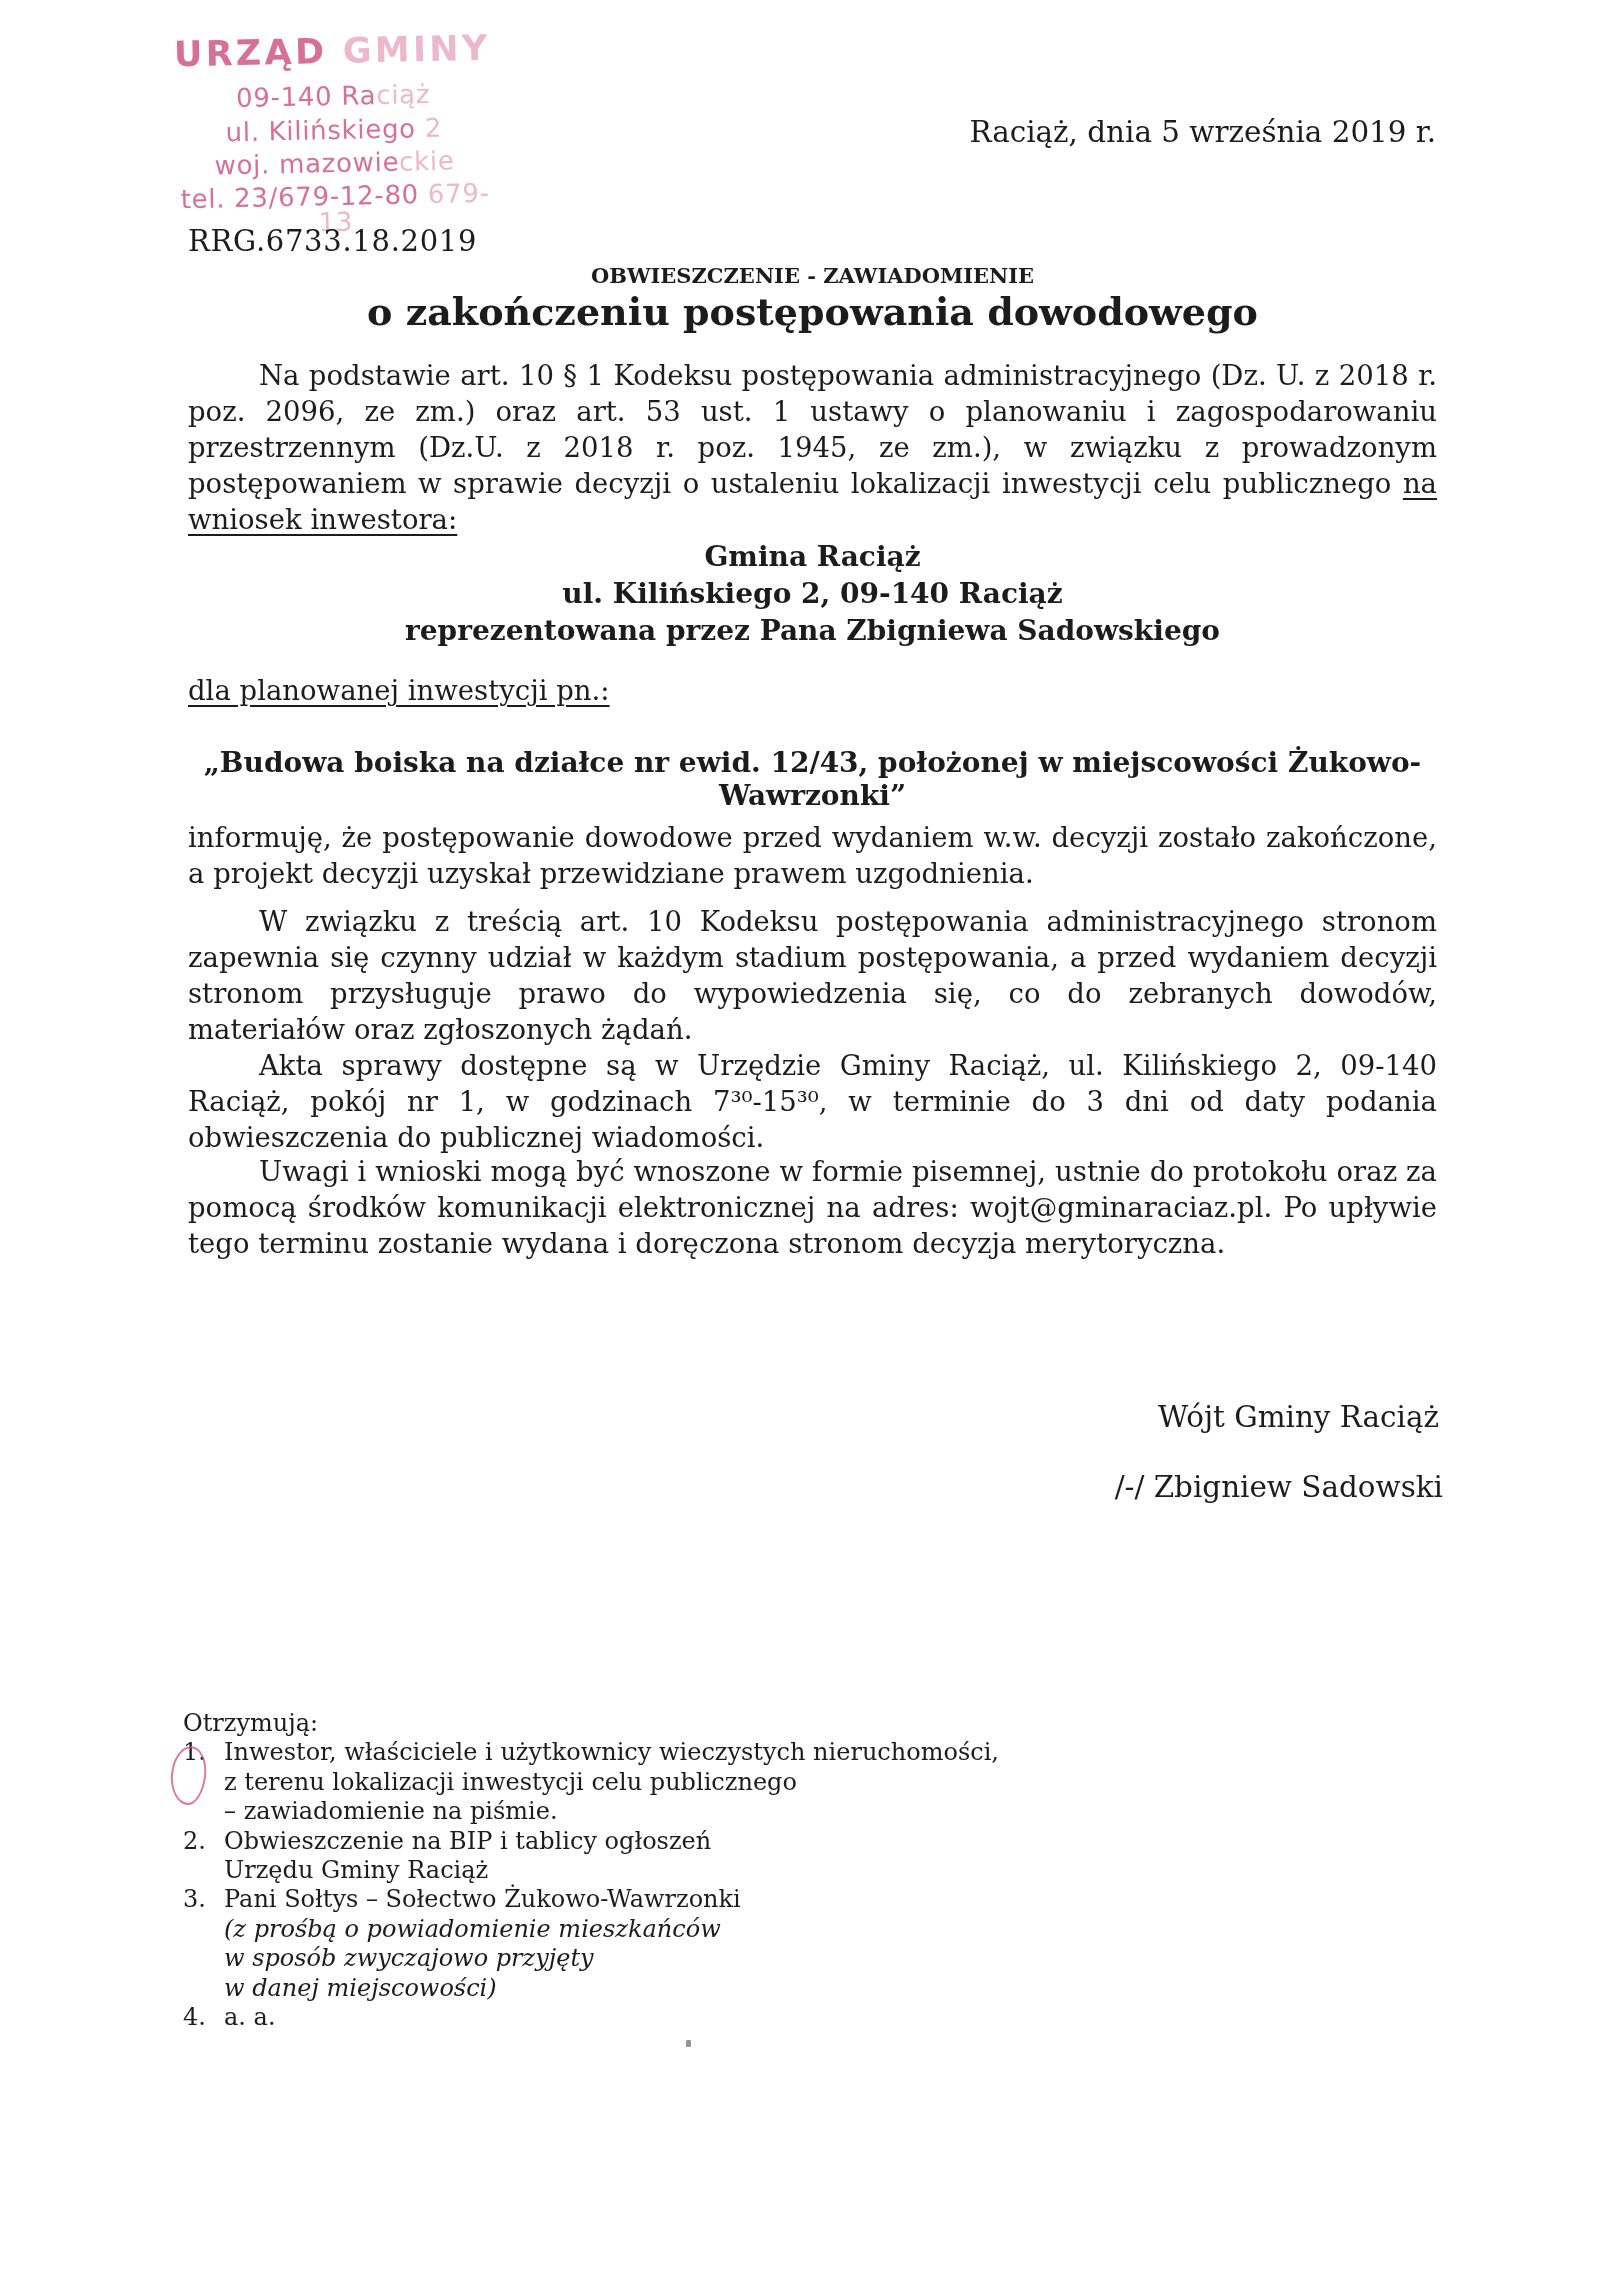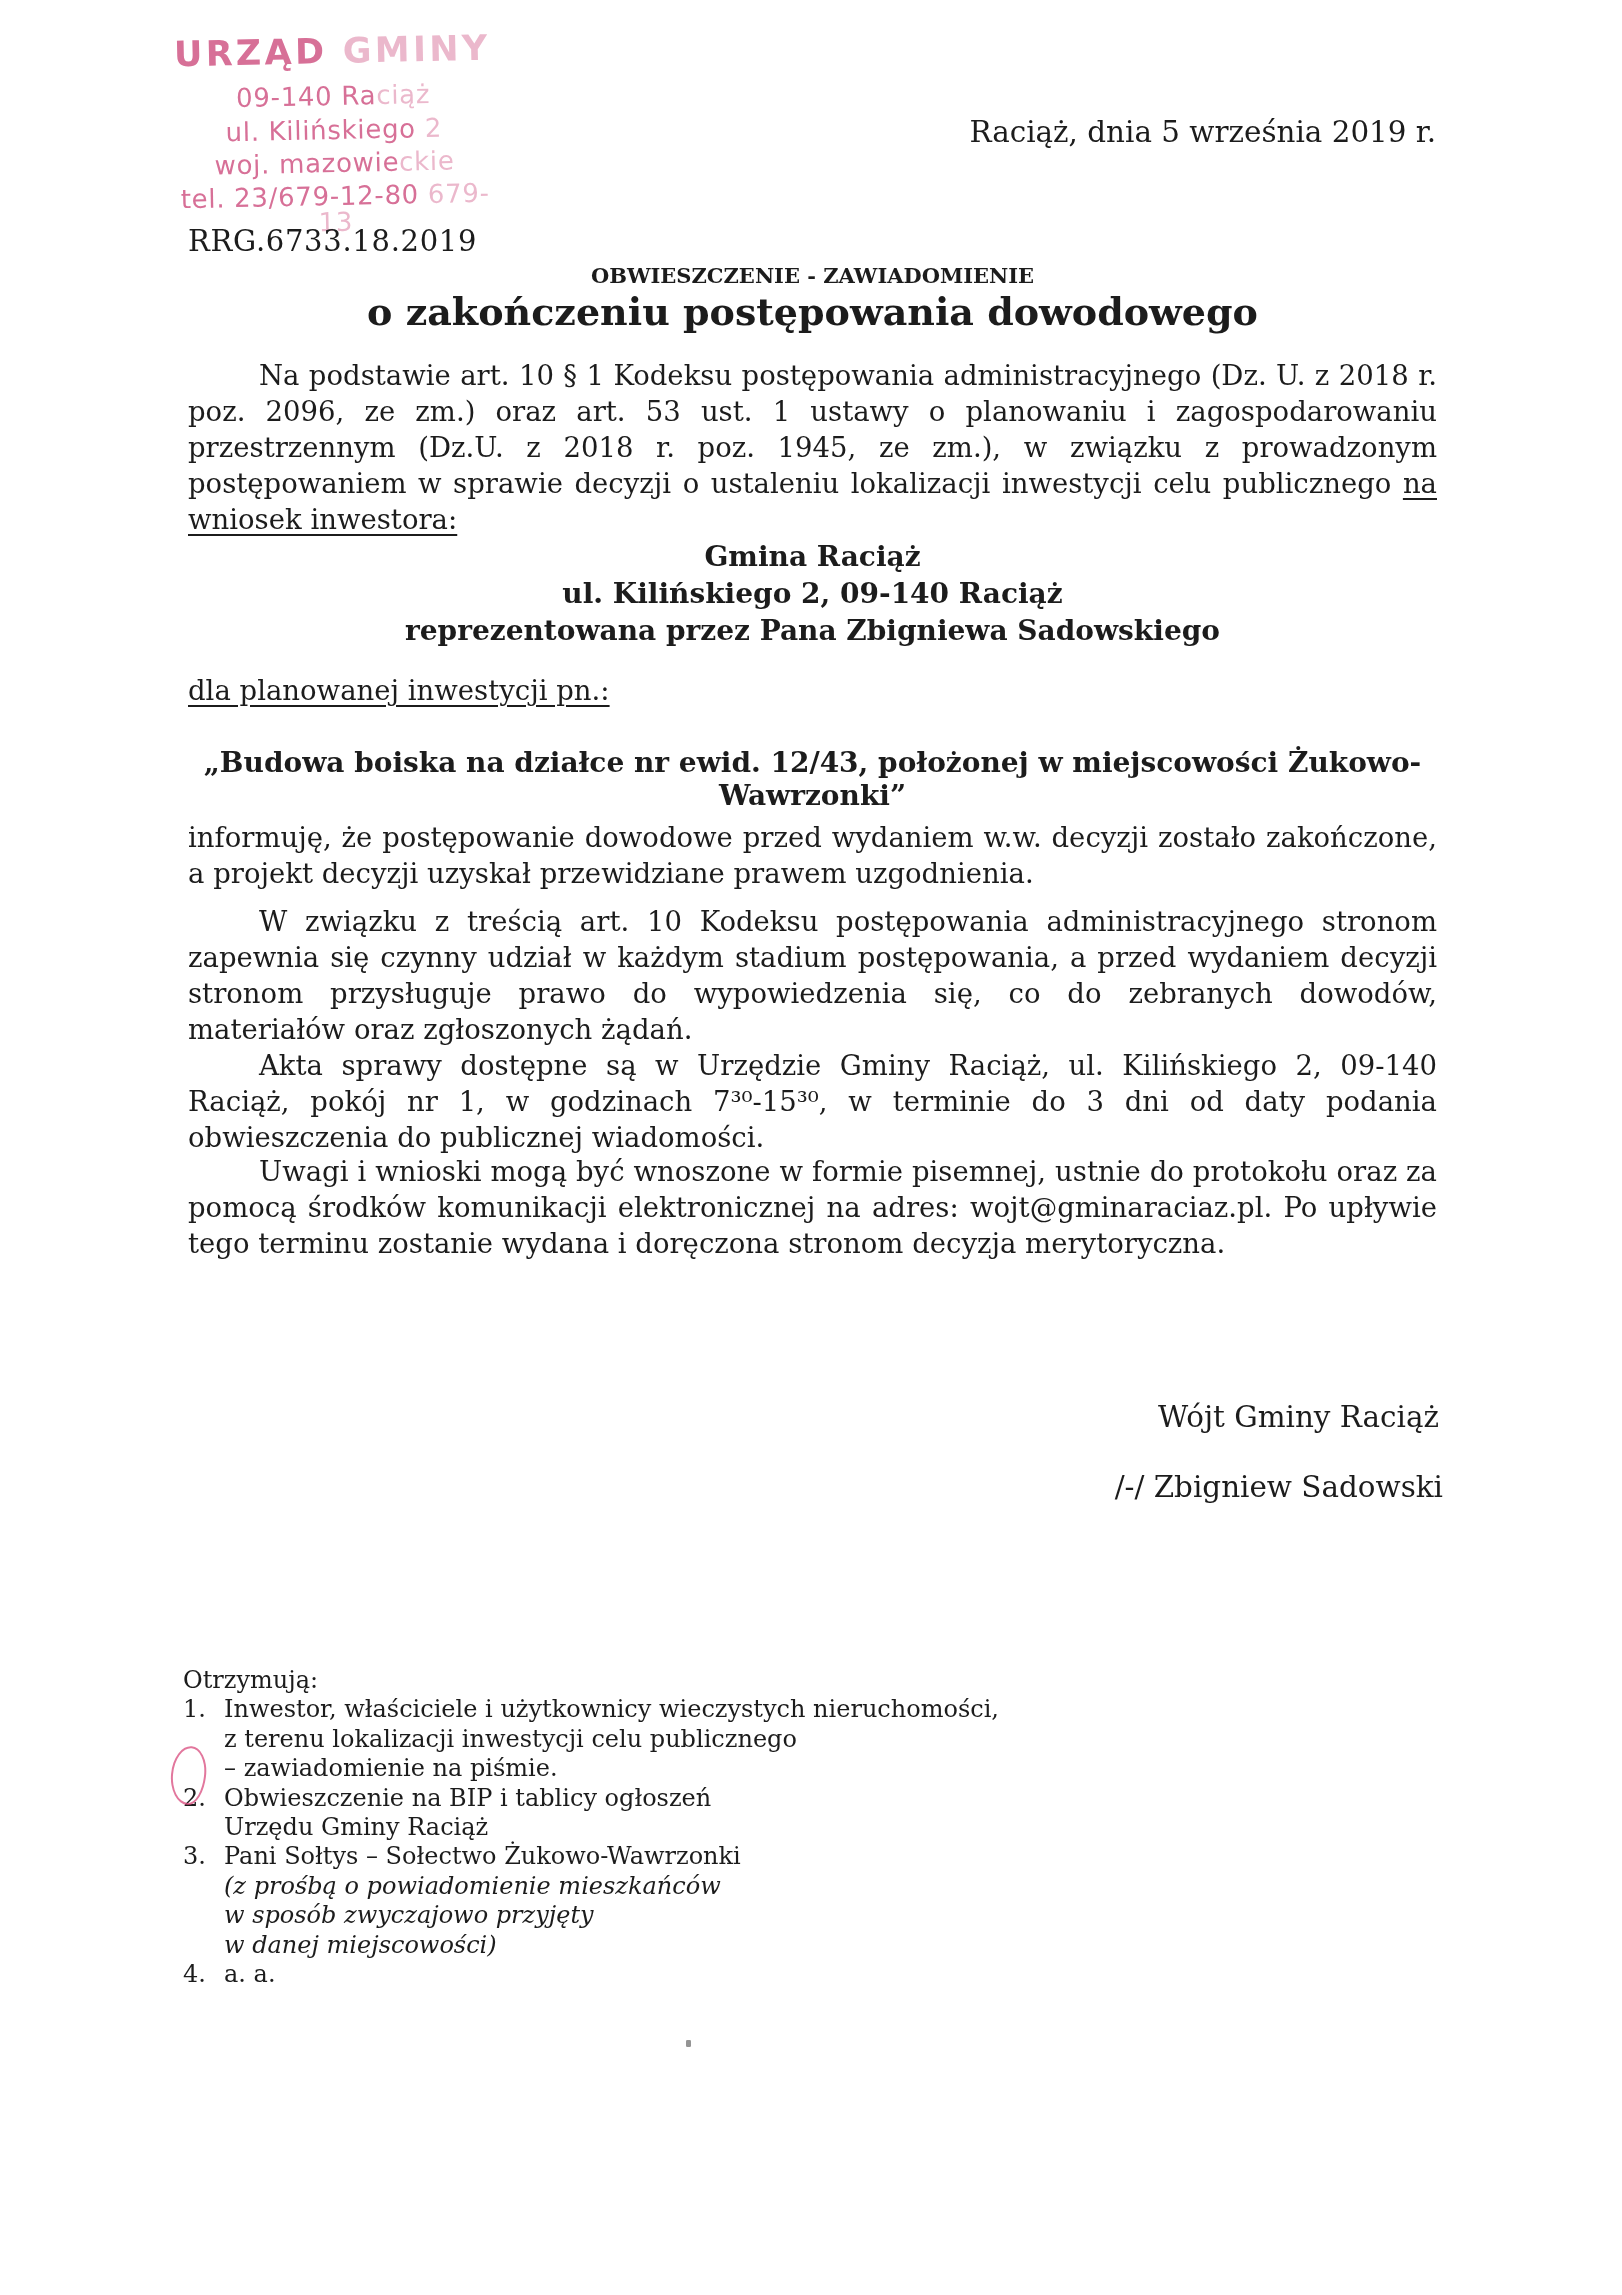--- a/index.html
+++ b/index.html
@@ -56,21 +56,21 @@
   }
   .investment-title{
     position:absolute;left:188px;top:746px;width:1249px;
     text-align:center;font-weight:bold;font-size:28px;
   }
   
   .sig-title{position:absolute;right:183px;top:1400px;font-size:29.4px;}
   .sig-name{position:absolute;right:179px;top:1470px;font-size:29.4px;}
   
   .distribution{
-    position:absolute;left:183px;top:1666px;width:851px;
+    position:absolute;left:183px;top:1709px;width:851px;
     font-size:24px;line-height:29.4px;
   }
   .d-heading{margin-bottom:0;}
   .d-item{display:flex;}
   .d-num{width:41px;flex:0 0 41px;}
   .d-lines{flex:1;}
   .it{font-style:italic;}
   .circle-mark{
     position:absolute;left:171px;top:1746px;width:31px;height:55px;
     border:2.6px solid rgba(216,74,124,.75);

